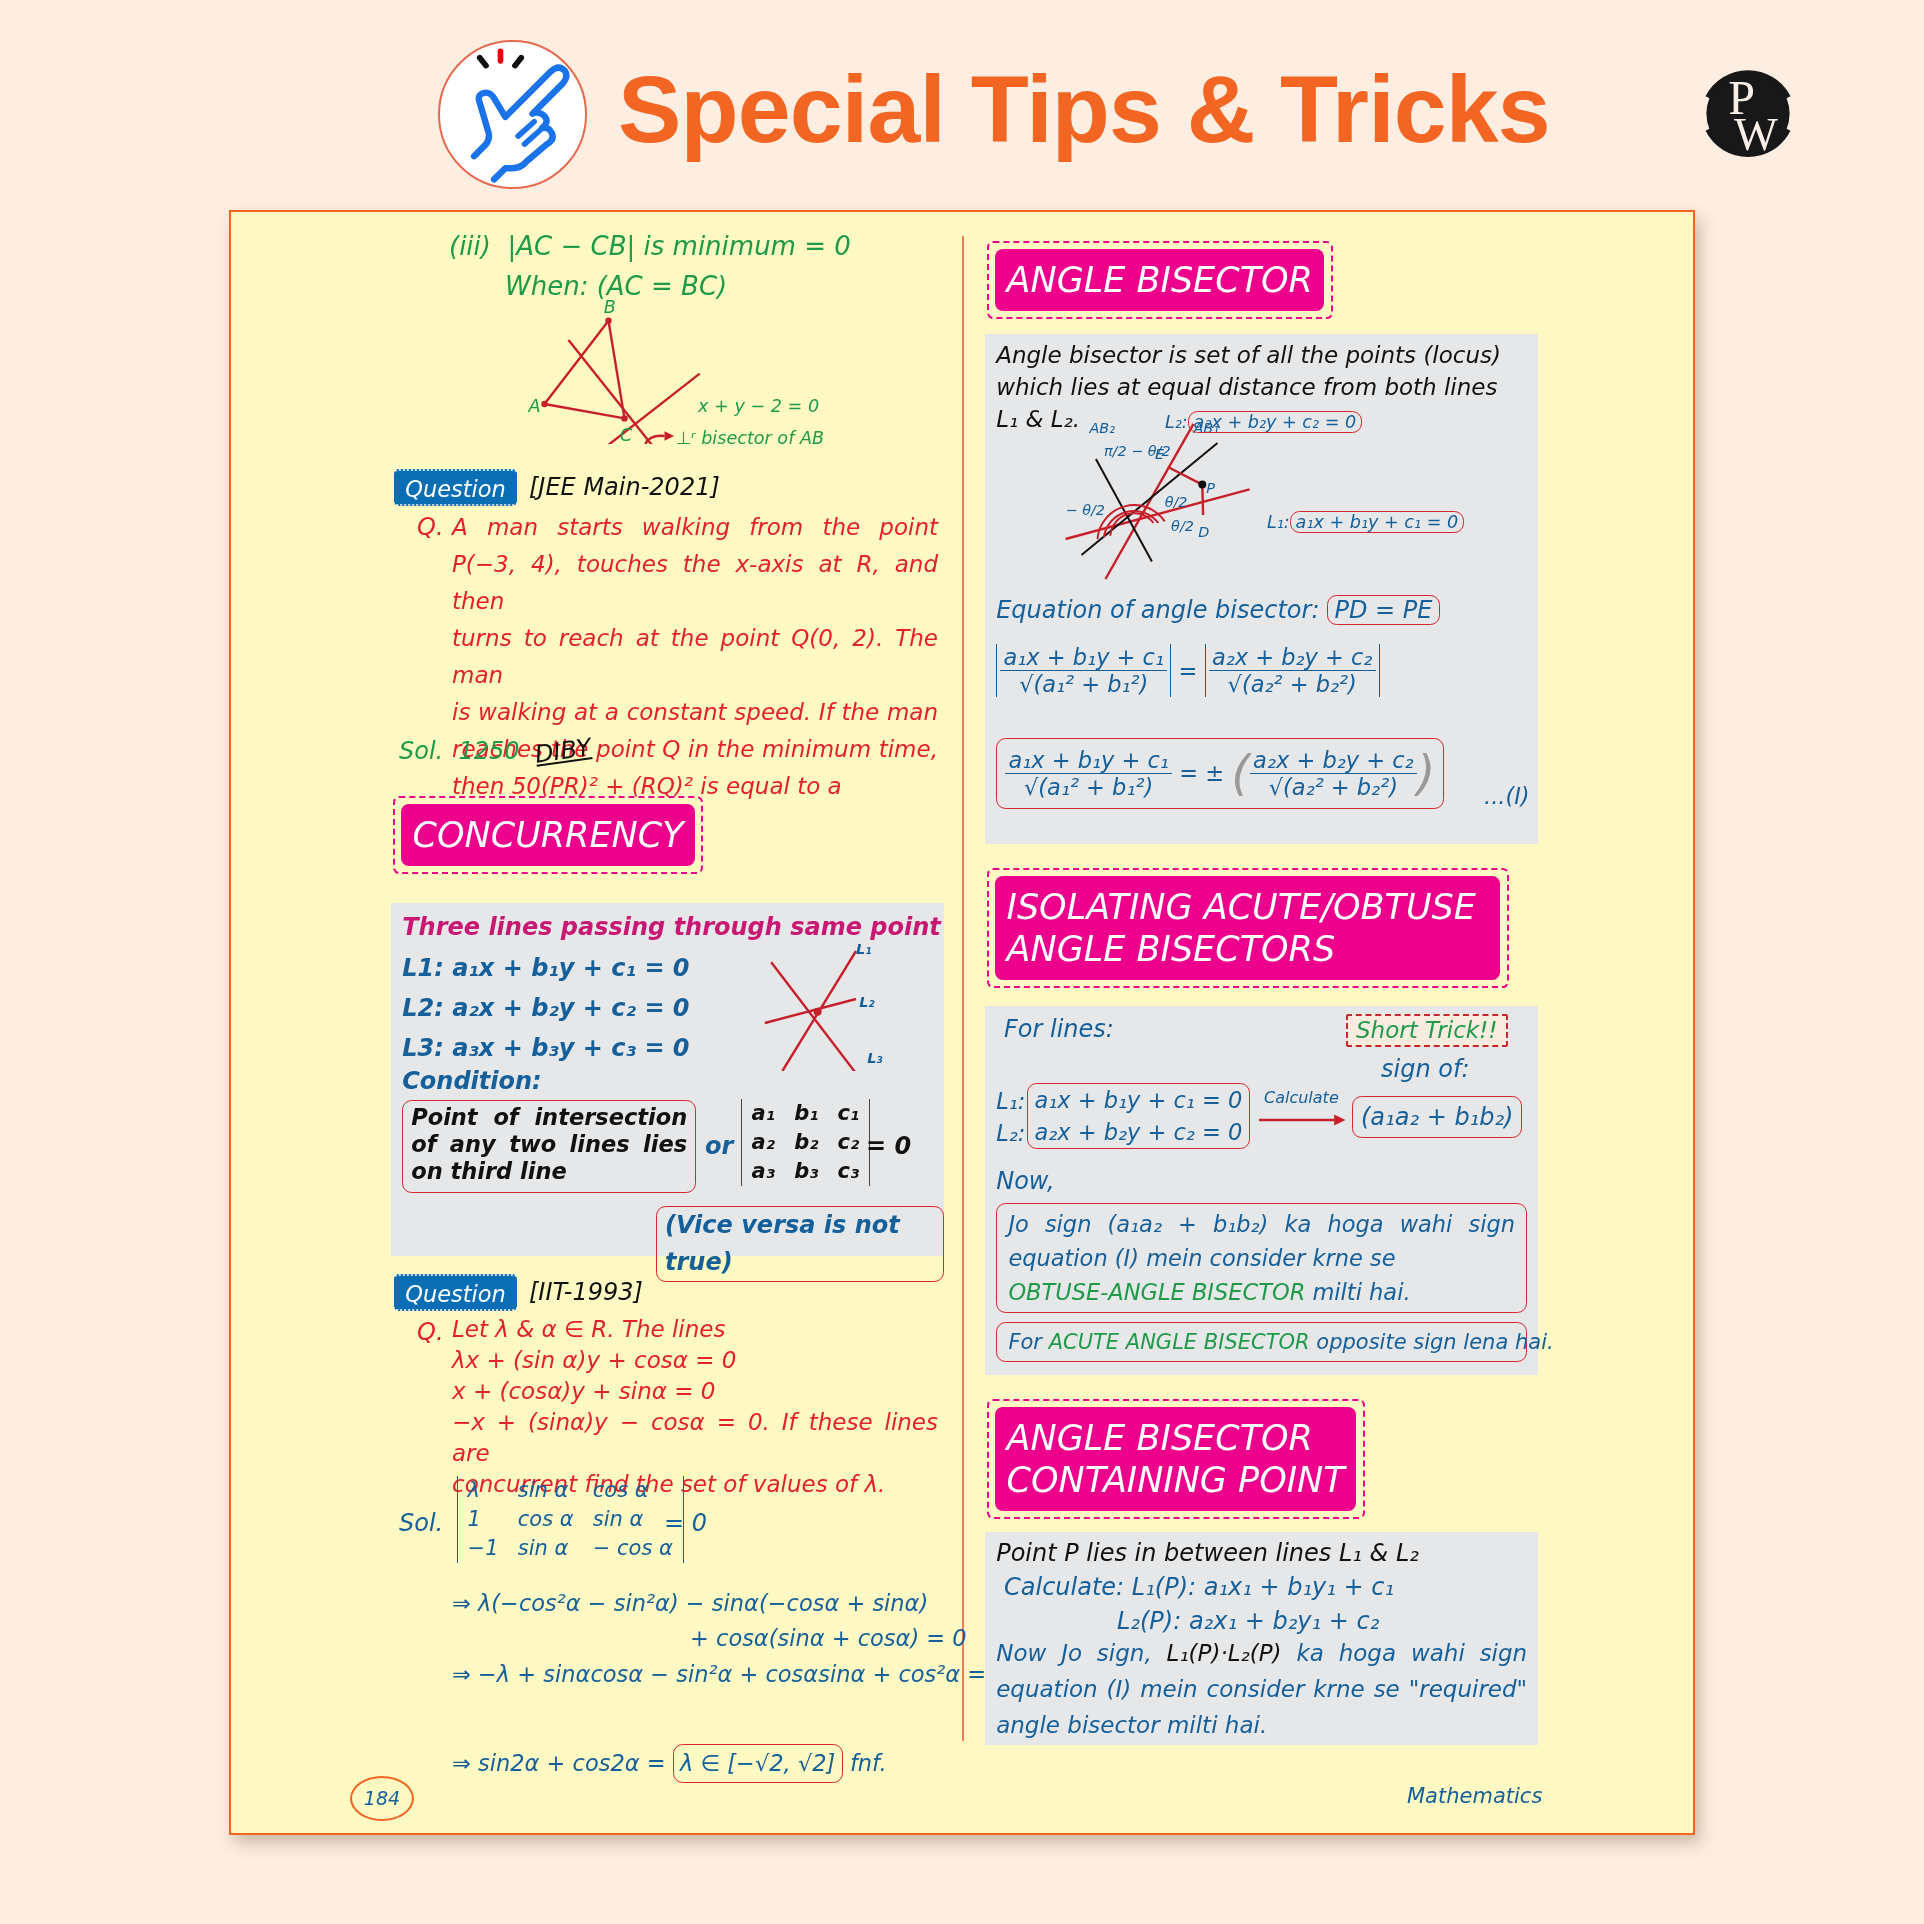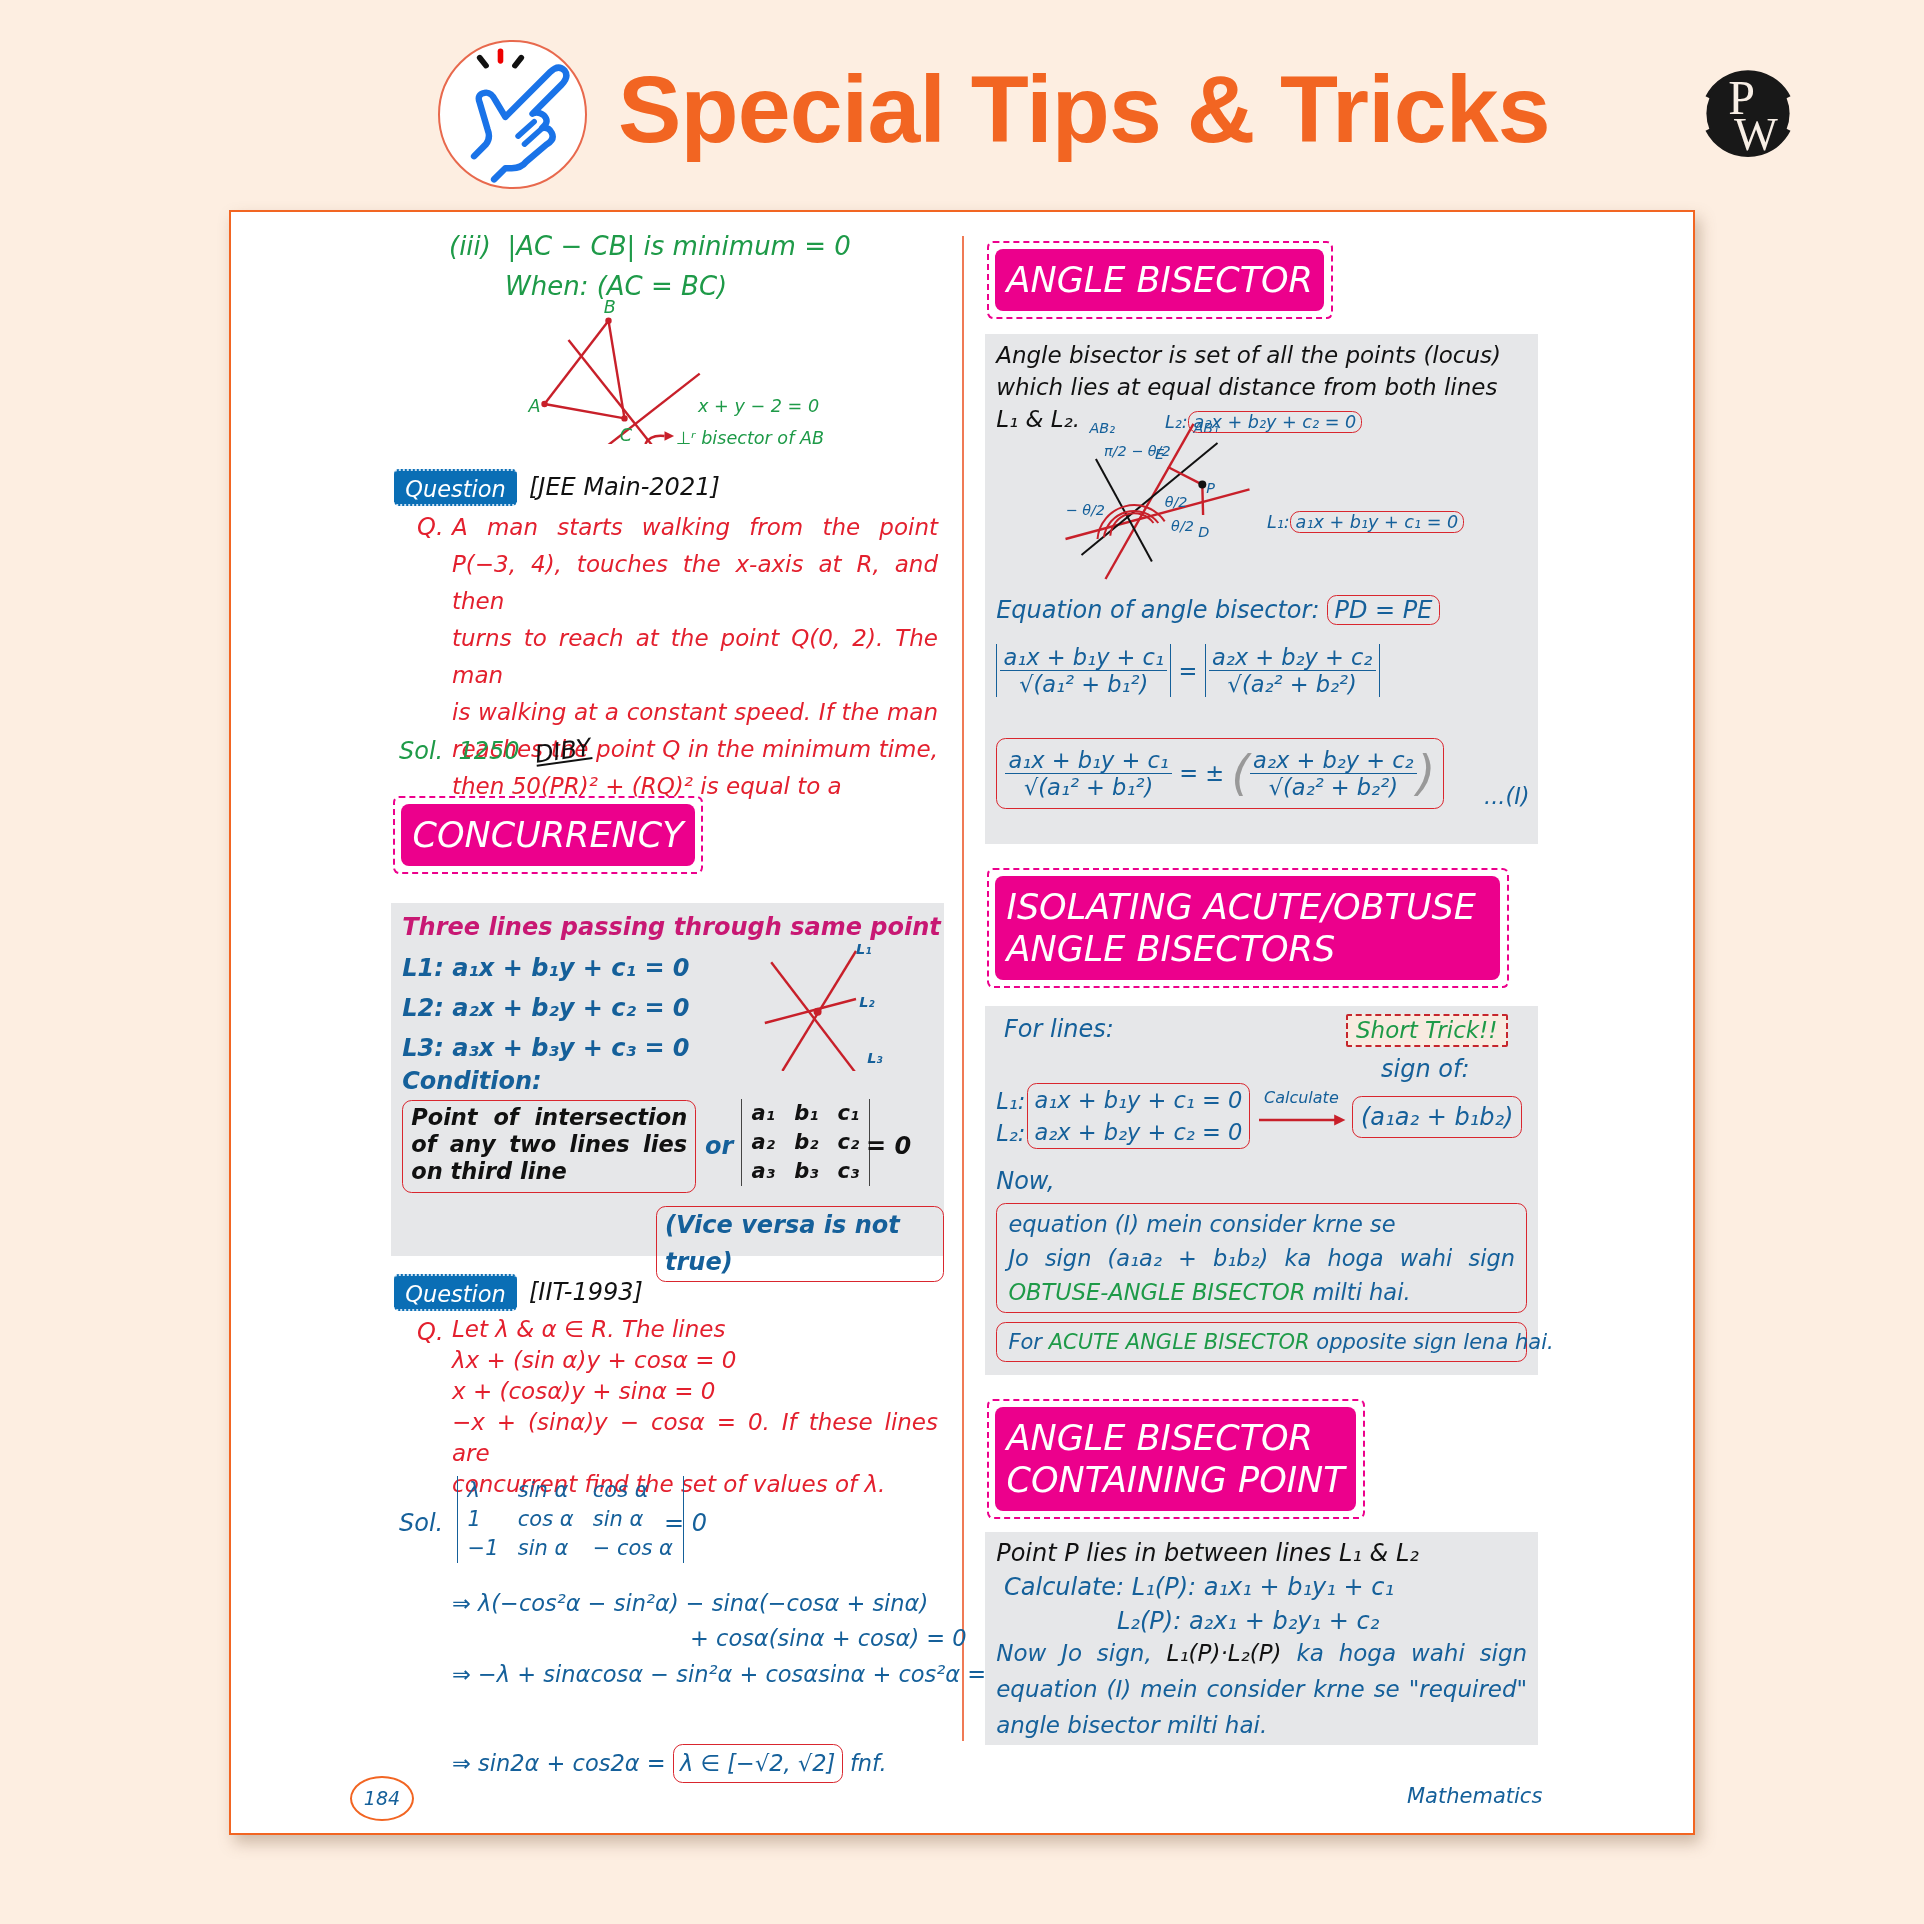--- a/index.html
+++ b/index.html
@@ -4,21 +4,21 @@
 <style>
   * { box-sizing: border-box; margin: 0; padding: 0; }
   html, body { width: 1925px; height: 1925px; overflow: hidden; }
   body { background: #fdeee1; font-family: "DejaVu Sans", sans-serif; position: relative; }
 
   .header { position: absolute; left: 0; top: 0; width: 1804px; height: 209px; }
   .logo-circle { position: absolute; left: 438px; top: 40px; width: 149px; height: 149px; border-radius: 50%; background: #fff; border: 2.4px solid #e8694d; }
   .header-title { position: absolute; left: 618px; top: 55px; font-family: "Liberation Sans", sans-serif; font-weight: bold; font-size: 95px; color: #f26522; letter-spacing: -0.8px; white-space: nowrap; }
   .pw-logo { position: absolute; left: 1692px; top: 56px; width: 112px; height: 112px; }
 
-  .page { position: absolute; left: 229px; top: 210px; width: 1466px; height: 1625px; background: #ffffff; border: 2.4px solid #f26522; box-shadow: 4.8px 8px 14.4px rgba(120,90,60,0.35); }
+  .page { position: absolute; left: 229px; top: 210px; width: 1466px; height: 1625px; background: #fef9c3; border: 2.4px solid #f26522; box-shadow: 4.8px 8px 14.4px rgba(120,90,60,0.35); }
   .divider { position: absolute; left: 731px; top: 24px; width: 2.4px; height: 1505px; background: #f07a55; }
 
   .hand { font-family: "DejaVu Sans", sans-serif; font-style: italic; }
   .green { color: #1e9a48; }
   .red { color: #e3202e; }
   .blue { color: #15609a; }
   .black { color: #111; }
   .magenta { color: #c81873; }
 
   .abs { position: absolute; }
@@ -281,22 +281,22 @@
     </div>
     <div class="abs hand blue" style="left:279px; top:82px; font-size:16px;">Calculate</div>
     <svg class="abs" style="left:274px; top:106px;" width="88" height="16" viewBox="0 0 110 20">
       <line x1="0" y1="10" x2="96" y2="10" stroke="#c8202a" stroke-width="3"></line>
       <polygon points="94,3 108,10 94,17" fill="#c8202a"></polygon>
     </svg>
     <div class="abs hand blue wavy" style="left:367px; top:90px; padding:0 8px; font-size:24px; line-height:40px;">(a₁a₂ + b₁b₂)</div>
 
     <div class="abs hand blue txt" style="left:11.2px; top:157px;">Now,</div>
     <div class="abs hand blue wavy" style="left:11.2px; top:197px; width:531px; padding:3.2px 11.2px; font-size:22.5px; line-height:34px;">
+      <div style="text-align:justify; text-align-last:justify;">Jo sign (a₁a₂ + b₁b₂) ka hoga wahi sign</div>
       <div>equation (I) mein consider krne se</div>
-      <div style="text-align:justify; text-align-last:justify;">Jo sign (a₁a₂ + b₁b₂) ka hoga wahi sign</div>
       <div><span class="green">OBTUSE-ANGLE BISECTOR</span> <span>milti hai.</span></div>
     </div>
     <div class="abs hand blue wavy" style="left:11.2px; top:316px; width:531px; padding:0 11.2px; font-size:21px; line-height:38px; white-space:nowrap;">
       <span>For</span> <span class="green">ACUTE ANGLE BISECTOR</span> <span>opposite sign lena hai.</span>
     </div>
   </div>
 
   <div class="section-title" style="left:756px; top:1187px;">
     <div class="inner" style="width:361px;">ANGLE BISECTOR
 CONTAINING POINT</div>

